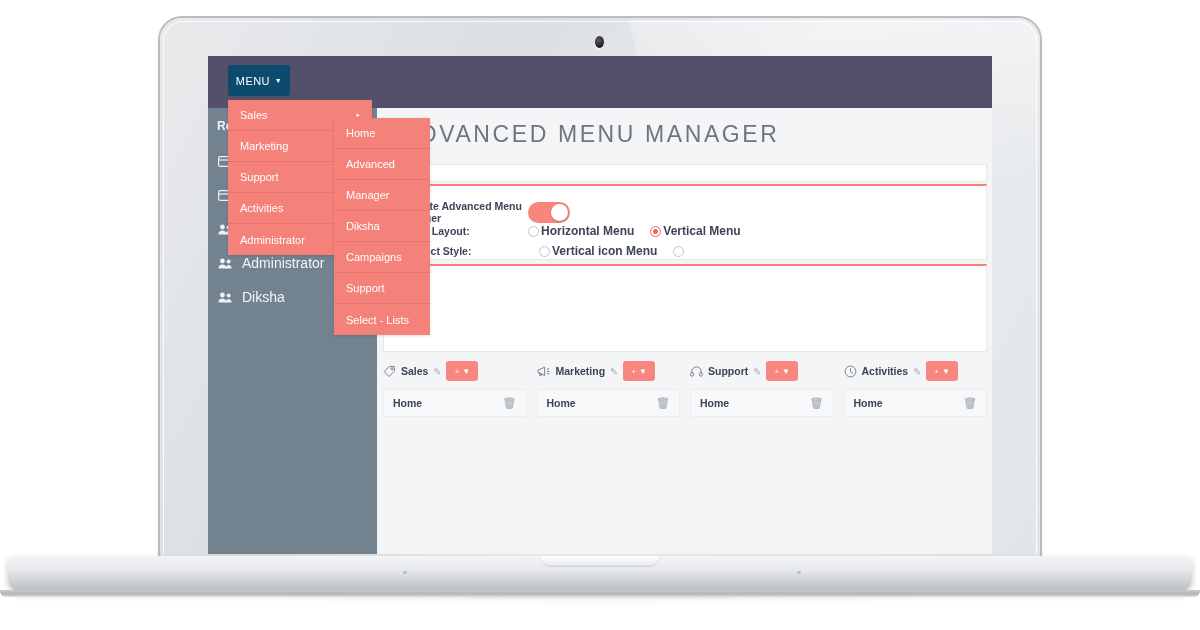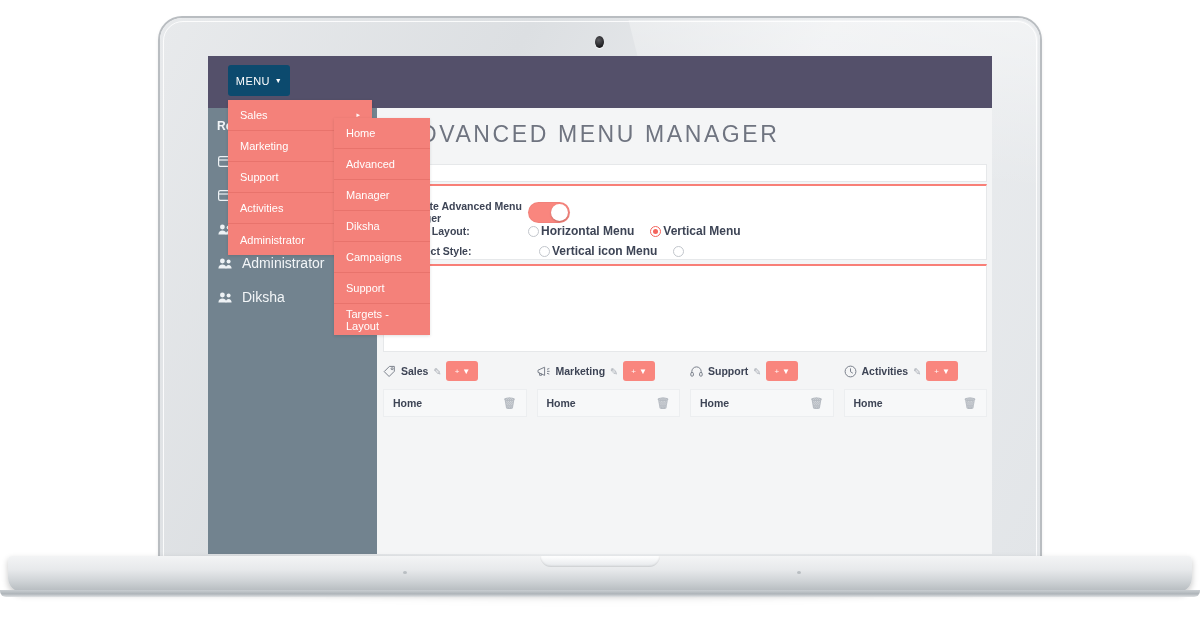--- a/index.html
+++ b/index.html
@@ -431,21 +431,21 @@
         <div class="mi">
           <span>Diksha</span>
         </div>
         <div class="mi">
           <span>Campaigns</span>
         </div>
         <div class="mi">
           <span>Support</span>
         </div>
         <div class="mi">
-          <span>Targets - Layout</span>
+          <span>Select - Lists</span>
         </div>
       </div>
 
     </div>
   </div>
 
   <div class="laptop-base"></div>
   <div class="base-notch"></div>
   <div class="base-dot l"></div>
   <div class="base-dot r"></div>

